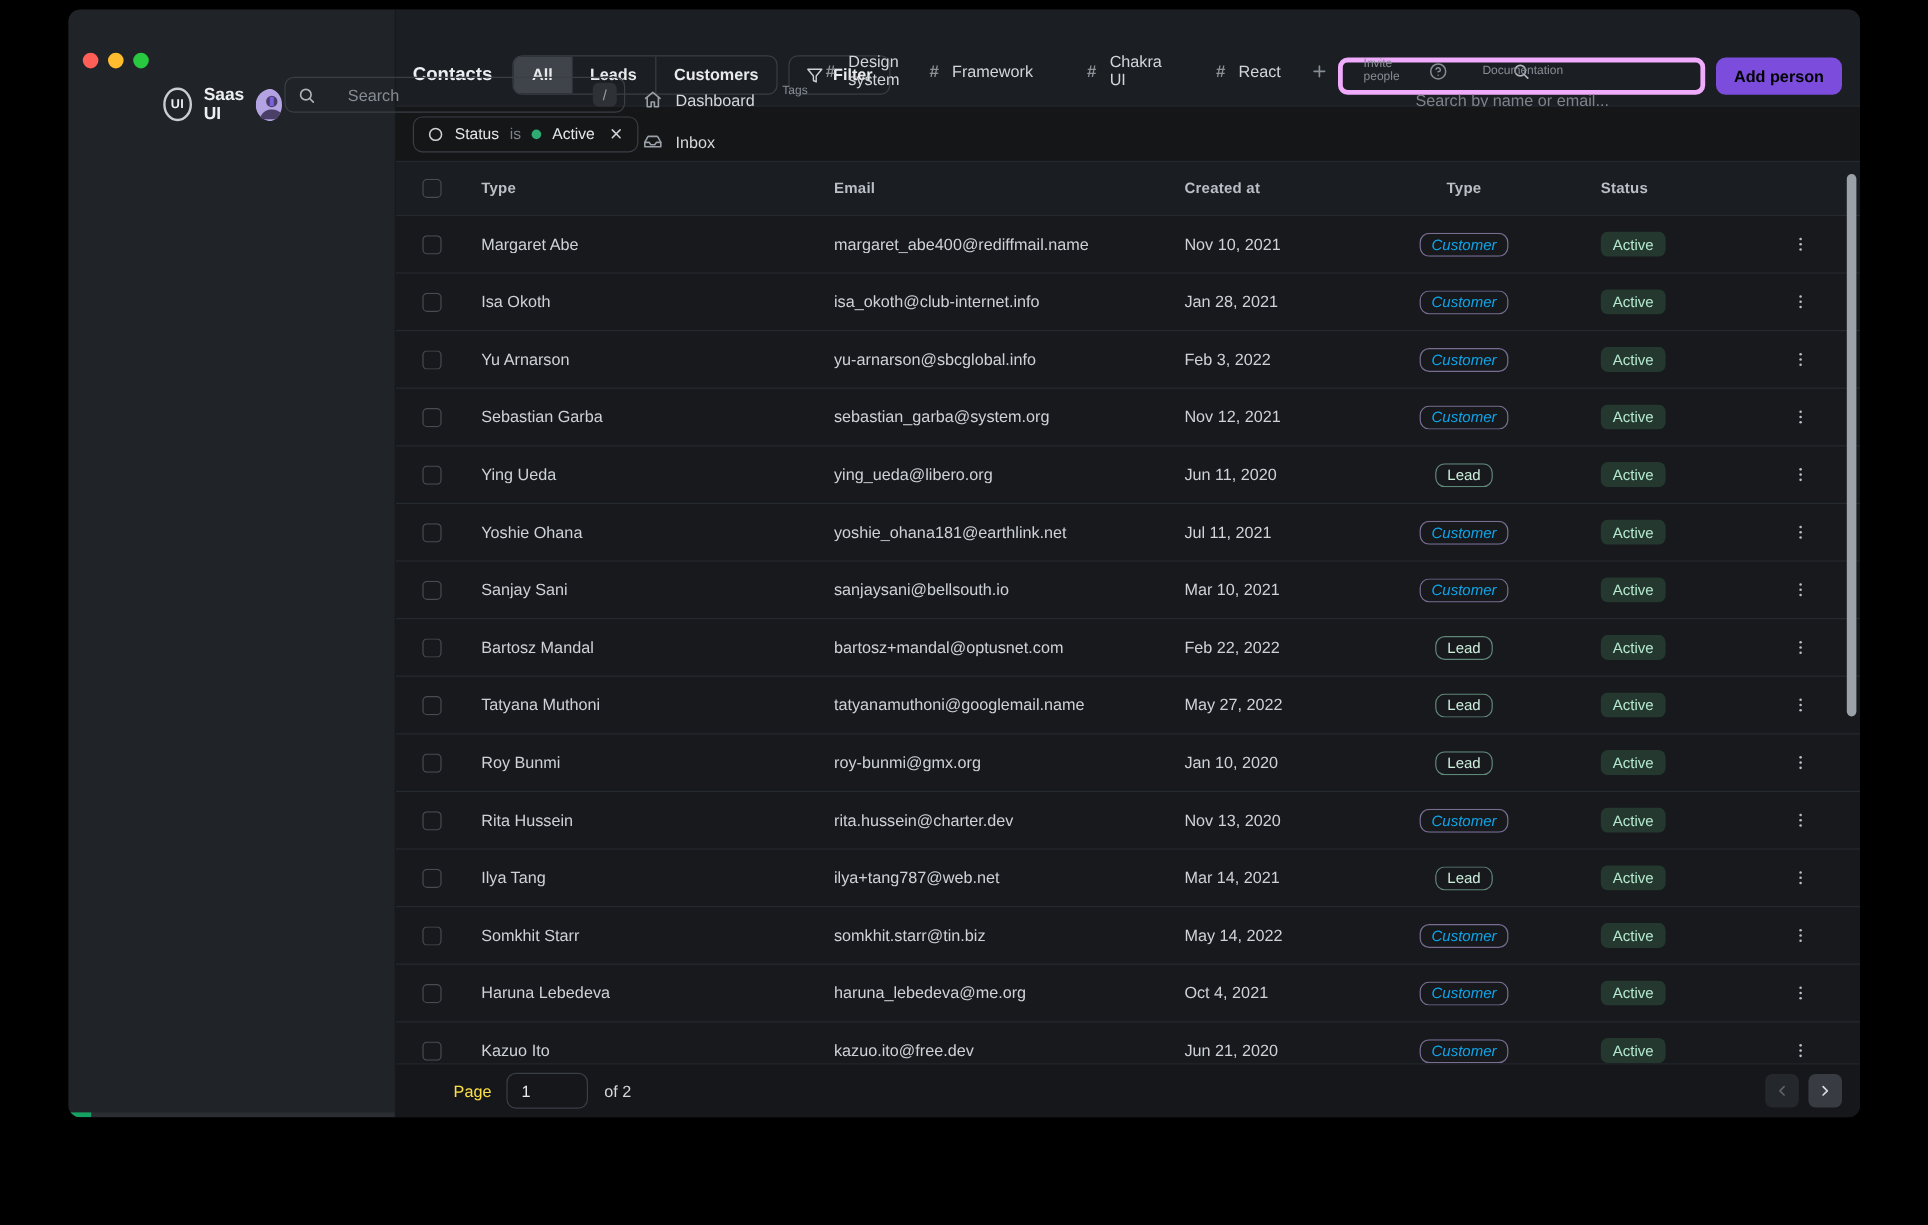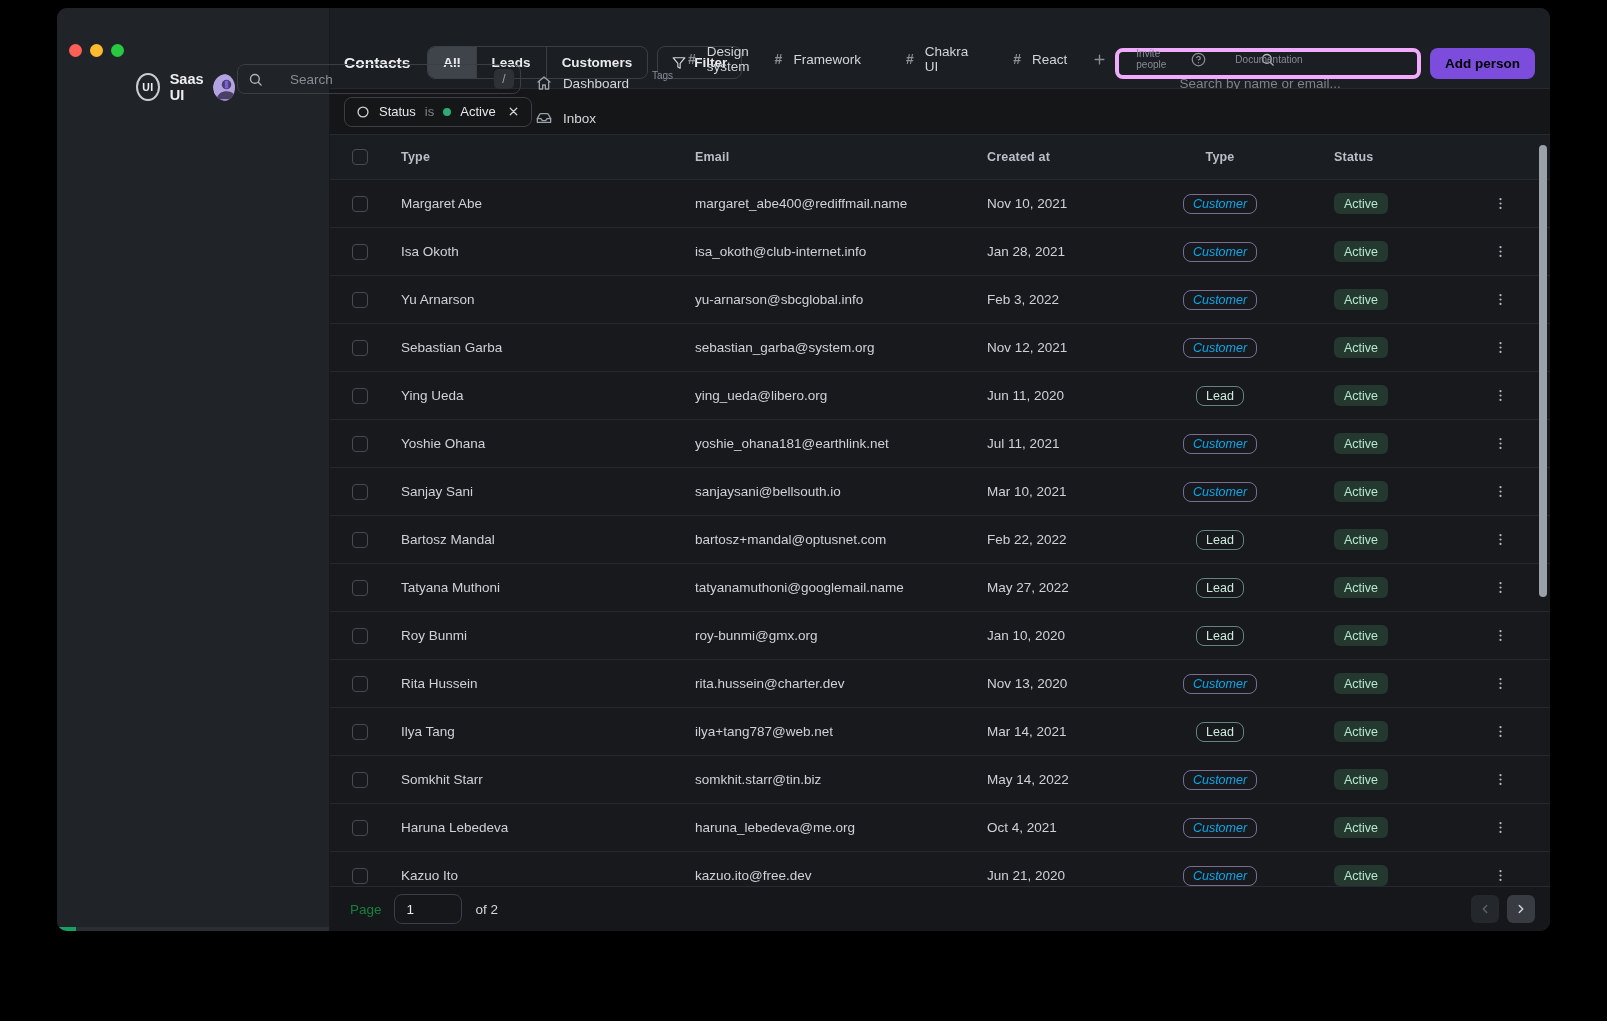--- a/index.html
+++ b/index.html
@@ -155,21 +155,21 @@
   .scroll-thumb {
     position:absolute; right:3px; top:10px; width:8px; height:452px; border-radius:4px;
     background:#9aa1a8; cursor:grab;
   }
 
   
   .tfooter {
     height:45px; flex:0 0 45px; border-top:1px solid #26292e; background:#15171a;
     display:flex; align-items:center; padding:0 15px 0 20px;
   }
-  .tfooter .pg-label { font-size:13.5px; color:#15803d; }
+  .tfooter .pg-label { font-size:13.5px; color:#fde047;margin-left:28px; }
   .pg-input {
     margin-left:12px; width:68px; height:30px; border:1px solid #3a3e45; border-radius:8px;
     background:transparent; color:#e8eaec; font-size:13.5px; padding:0 12px; outline:none;
     font-family:"Liberation Sans", sans-serif;
   }
   .pg-of { margin-left:14px; font-size:13.5px; color:#d4d7db; }
   .pg-spacer { flex:1; }
   .pg-btn { width:28px; height:28px; border:none; border-radius:6px; display:flex; align-items:center;
     justify-content:center; cursor:pointer; }
   .pg-btn.prev { background:#24272b; color:#5d646b; margin-right:8px; }

